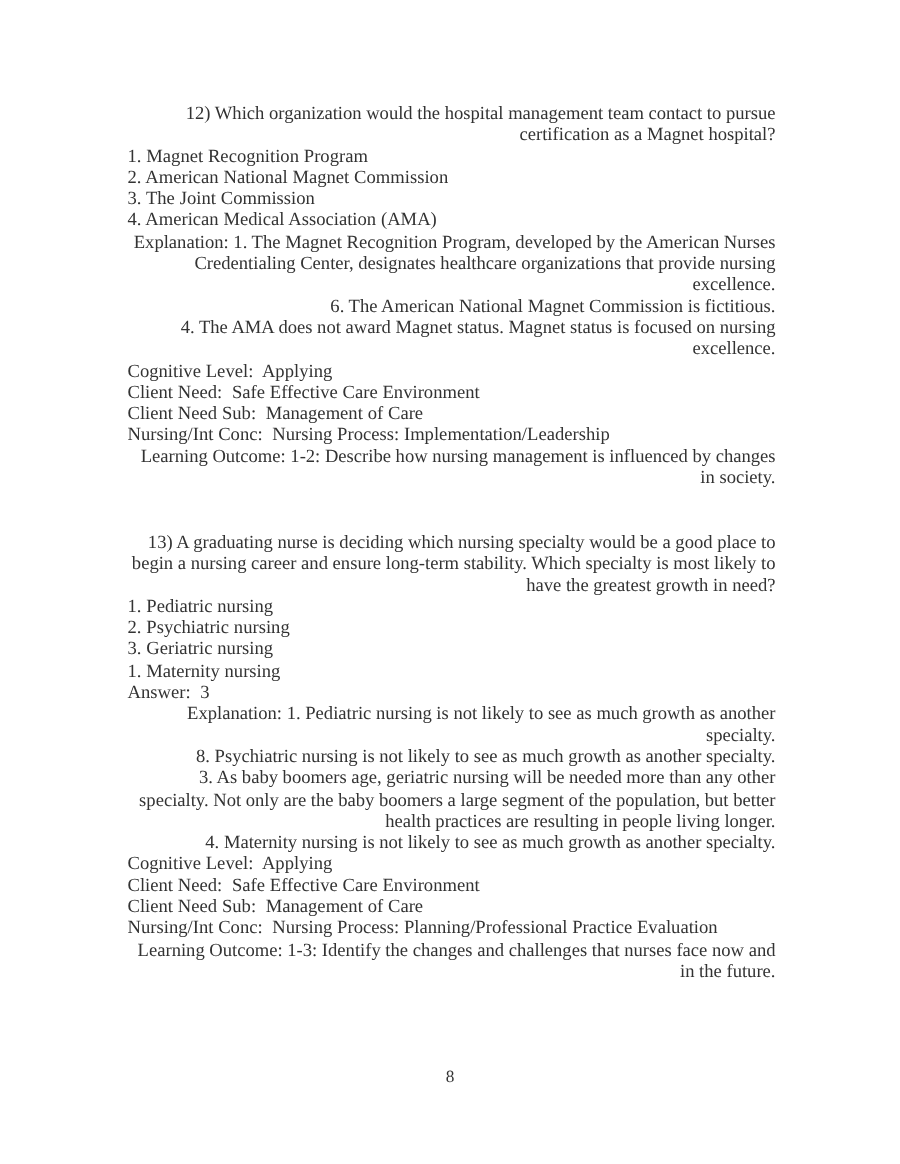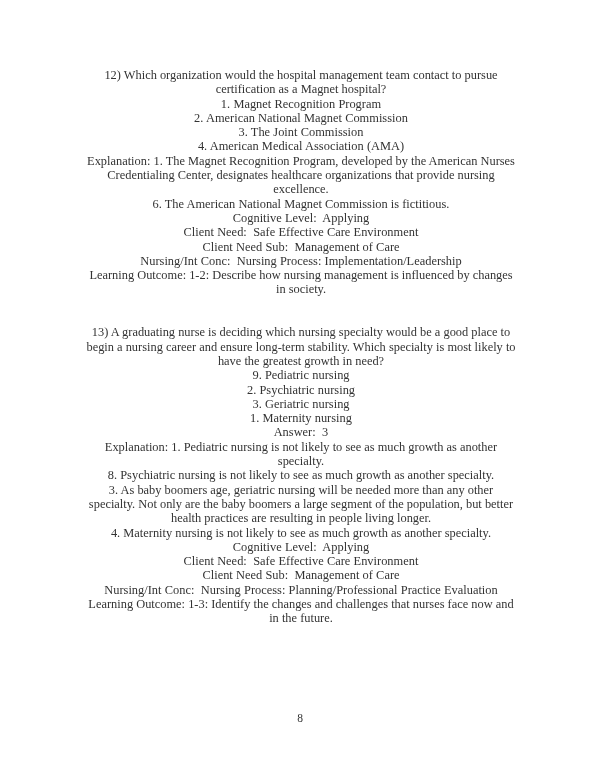--- a/index.html
+++ b/index.html
@@ -30,31 +30,31 @@
     top: 68px;
     width: 432px;
   }
   .qblock {
     margin: 0 0 14.3px 0;
   }
   .line {
     font-size: 12.4px;
     line-height: 14.3px;
     color: #333333;
-    text-align: center;
+    text-align: left;
     white-space: pre-wrap;
     word-spacing: 0.1px;
     letter-spacing: 0.01px;
   }
   
   .para {
     font-size: 12.4px;
     line-height: 14.3px;
     color: #333333;
-    text-align: center;
+    text-align: right;
     white-space: normal;
   }
   .spacer {
     height: 14.3px;
   }
   .page-number {
     position: absolute;
     left: 0;
     top: 711px;
     width: 600px;
@@ -72,32 +72,33 @@
   <div class="content">
 
     <div class="qblock">
       <div class="para">12) Which organization would the hospital management team contact to pursue certification as a Magnet hospital?</div>
       <div class="line">1. Magnet Recognition Program</div>
       <div class="line">2. American National Magnet Commission</div>
       <div class="line">3. The Joint Commission</div>
       <div class="line">4. American Medical Association (AMA)</div>
       <div class="para">Explanation:  1. The Magnet Recognition Program, developed by the American Nurses Credentialing Center, designates healthcare organizations that provide nursing excellence.</div>
       <div class="para">6. The American National Magnet Commission is fictitious.</div>
+      <div class="para">4. The AMA does not award Magnet status. Magnet status is focused on nursing excellence.</div>
       <div class="line">Cognitive Level:  Applying</div>
       <div class="line">Client Need:  Safe Effective Care Environment</div>
       <div class="line">Client Need Sub:  Management of Care</div>
       <div class="line">Nursing/Int Conc:  Nursing Process: Implementation/Leadership</div>
       <div class="para">Learning Outcome:  1-2: Describe how nursing management is influenced by changes in society.</div>
     </div>
 
     <div class="spacer"></div>
 
     <div class="qblock">
       <div class="para">13) A graduating nurse is deciding which nursing specialty would be a good place to begin a nursing career and ensure long-term stability. Which specialty is most likely to have the greatest growth in need?</div>
-      <div class="line">9. Pediatric nursing</div>
+      <div class="line">1. Pediatric nursing</div>
       <div class="line">2. Psychiatric nursing</div>
       <div class="line">3. Geriatric nursing</div>
       <div class="line">1. Maternity nursing</div>
       <div class="line">Answer:  3</div>
       <div class="para">Explanation:  1. Pediatric nursing is not likely to see as much growth as another specialty.</div>
       <div class="para">8. Psychiatric nursing is not likely to see as much growth as another specialty.</div>
       <div class="para">3. As baby boomers age, geriatric nursing will be needed more than any other specialty. Not only are the baby boomers a large segment of the population, but better health practices are resulting in people living longer.</div>
       <div class="para">4. Maternity nursing is not likely to see as much growth as another specialty.</div>
       <div class="line">Cognitive Level:  Applying</div>
       <div class="line">Client Need:  Safe Effective Care Environment</div>

